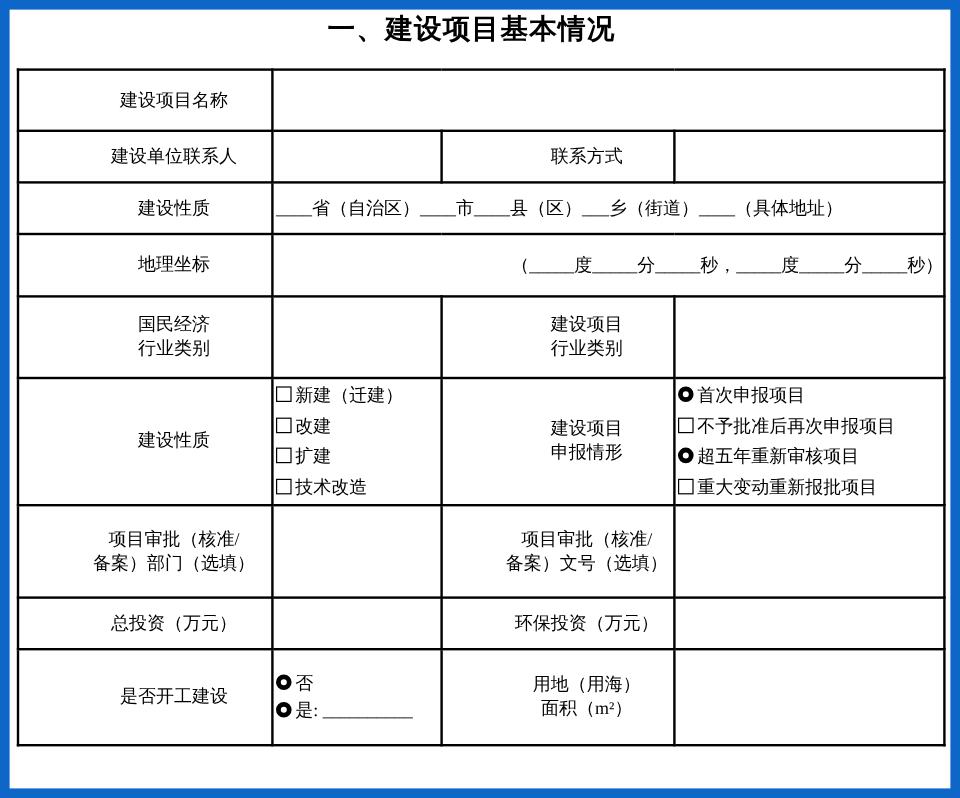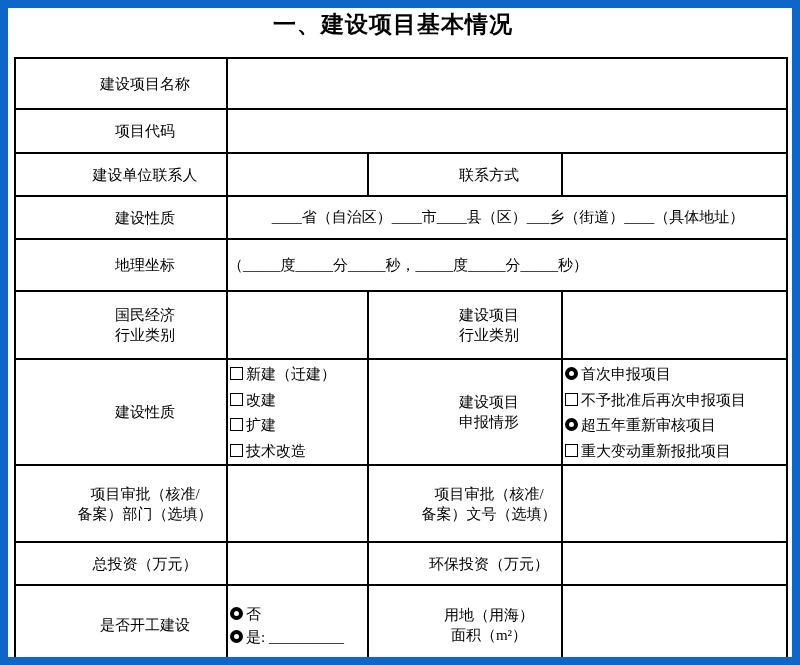--- a/index.html
+++ b/index.html
@@ -45,22 +45,22 @@
     z-index: 1;
   }
   table.form td {
     border: 2px solid #000000;
     font-size: 15px;
     vertical-align: middle;
     overflow: hidden;
   }
   td.lbl { text-align: center; line-height: 20px; padding-left: 48px; }
   td.val { text-align: left; }
-  td.blanks { font-size: 16px; padding-left: 2px; letter-spacing: 0; white-space: nowrap; text-align: center; }
-  td.blanks-center { font-size: 16px; text-align: left; white-space: nowrap; }
+  td.blanks { font-size: 16px; padding-left: 2px; letter-spacing: 0; white-space: nowrap; }
+  td.blanks-center { font-size: 16px; text-align: right; white-space: nowrap; padding-left: 48px; }
   td.opts { vertical-align: top; padding: 2px 0 0 2px; }
   .opt { line-height: 25.5px; white-space: nowrap; }
   .opt-sm .opt { line-height: 23px; }
   .marker {
     display: inline-block;
     vertical-align: -1px;
     margin-right: 3px;
   }
   .m-checkbox-empty {
     width: 13px; height: 13px;
@@ -87,24 +87,20 @@
         <col style="width:194px">
         <col style="width:225px">
     </colgroup>
 
     <tbody>
         <tr style="height:51px">
       <td class="lbl">建设项目名称</td>
       <td class="val" colspan="3"></td>
     </tr>
 
-    <tr style="height:44px">
-      <td class="lbl">项目代码</td>
-      <td class="val" colspan="3"></td>
-    </tr>
 
     <tr style="height:43px">
       <td class="lbl">建设单位联系人</td>
       <td class="val"></td>
       <td class="lbl">联系方式</td>
       <td class="val"></td>
     </tr>
 
     <tr style="height:43px">
       <td class="lbl">建设性质</td>

